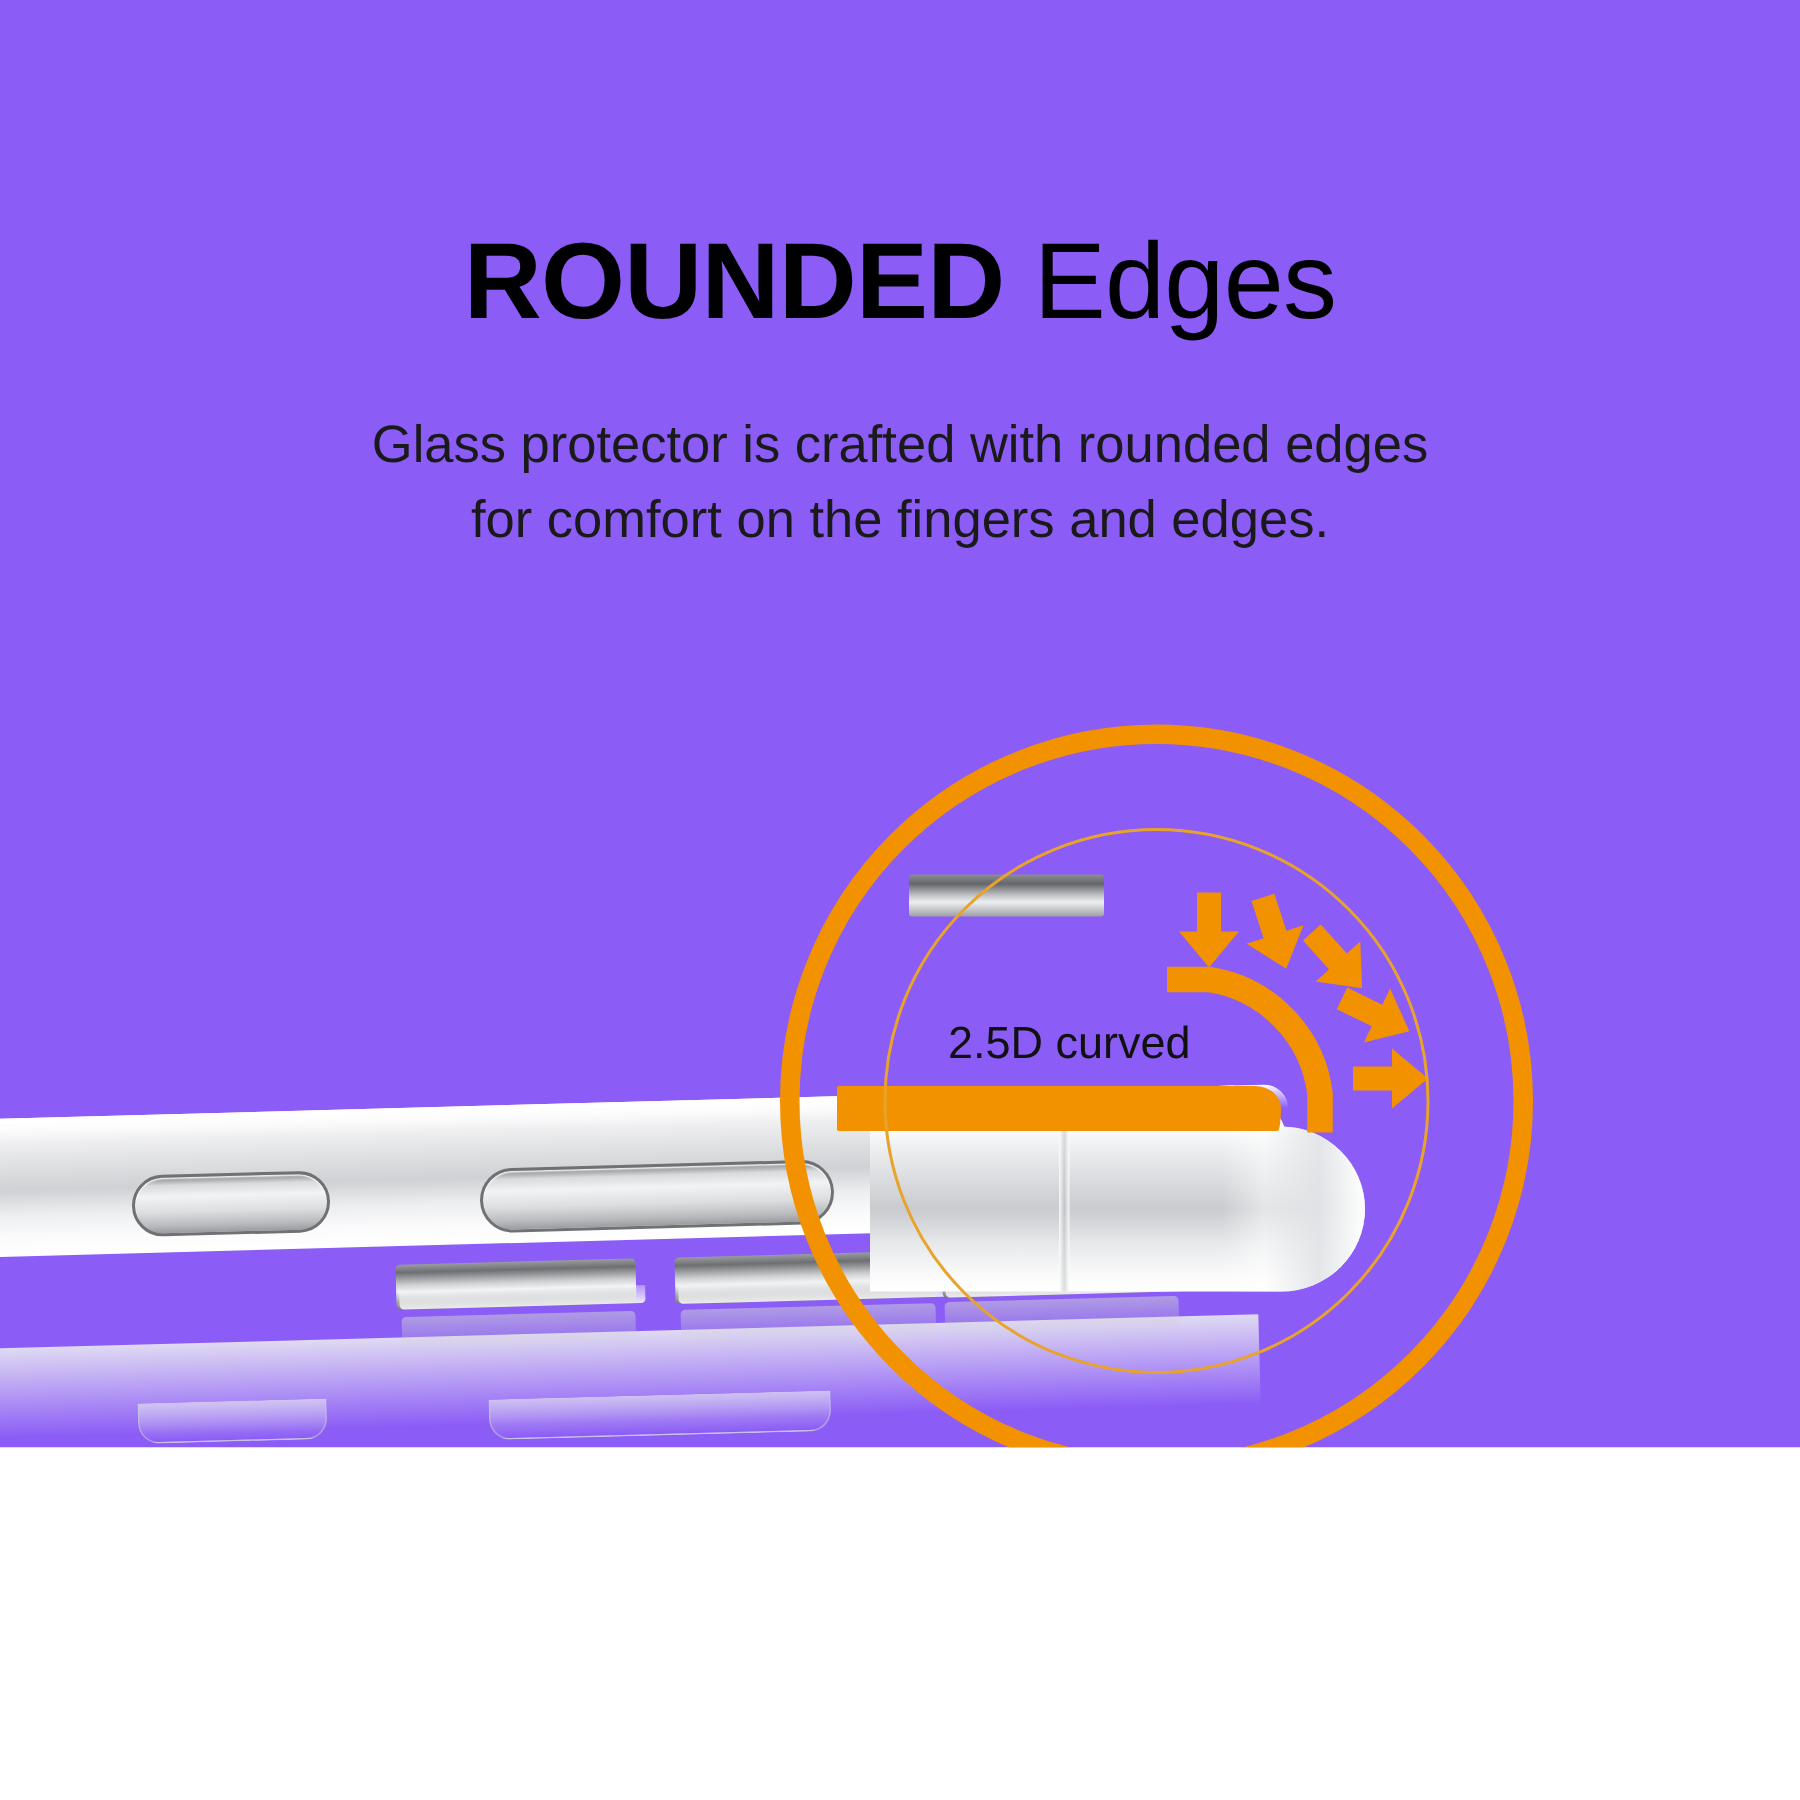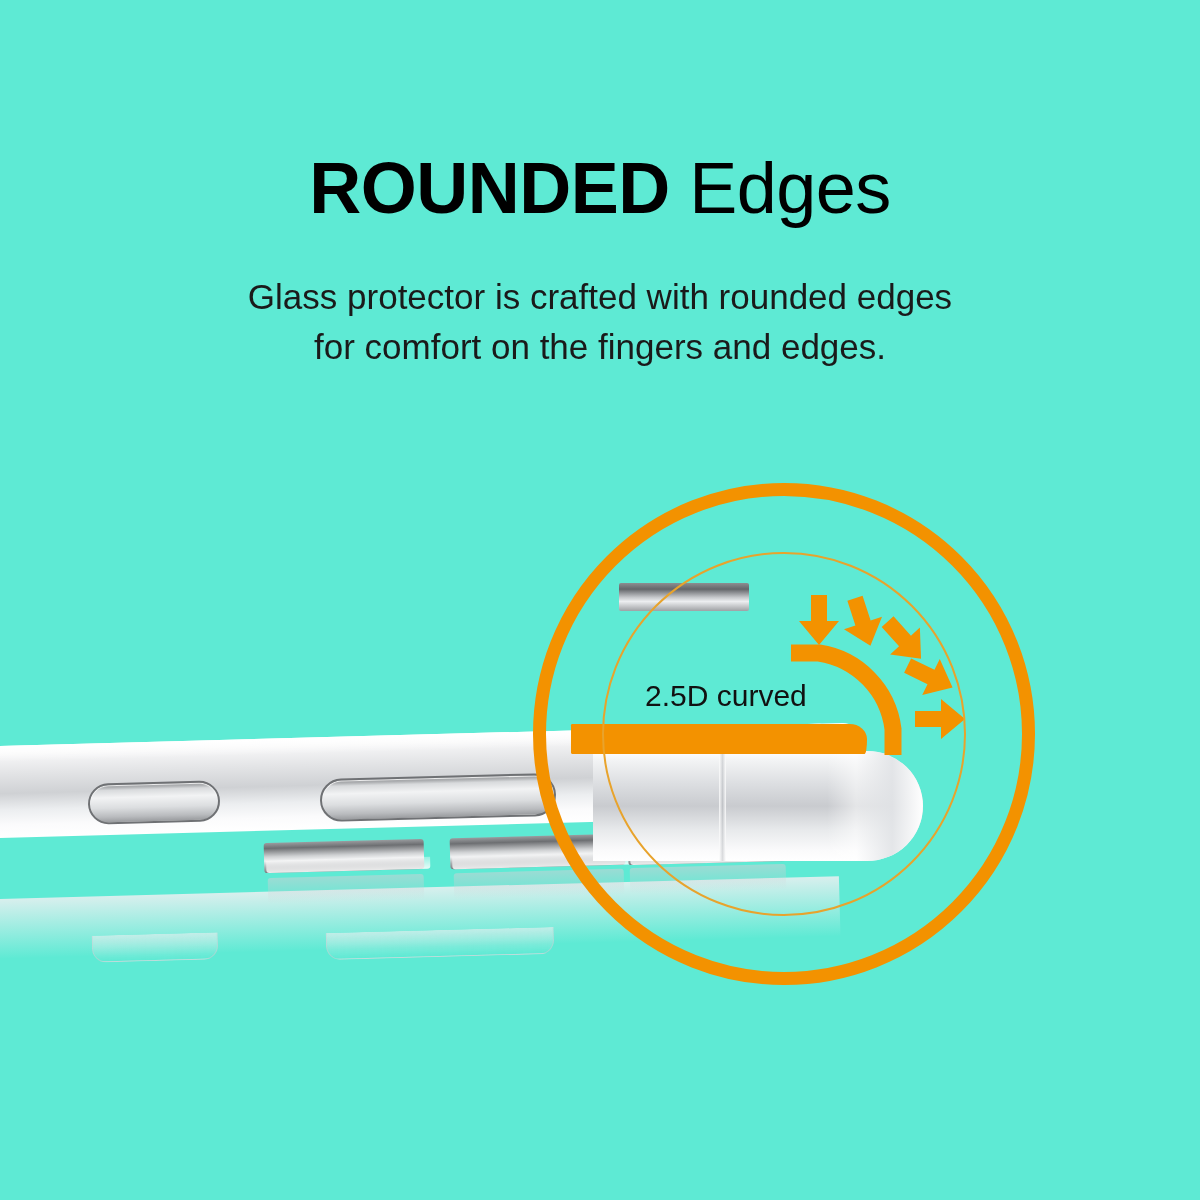--- a/index.html
+++ b/index.html
@@ -8,22 +8,22 @@
     padding: 0;
     background: #ffffff;
   }
   body {
     font-family: "Liberation Sans", sans-serif;
     -webkit-font-smoothing: antialiased;
   }
   #stage {
     position: relative;
     width: 1200px;
-    height: 1200px;
-    background: #5eead4;
+    height: 965px;
+    background: #8b5cf6;
     overflow: hidden;
   }
 
   
   .headline {
     position: absolute;
     left: 0;
     top: 150px;
     width: 1200px;
     text-align: center;
@@ -167,21 +167,21 @@
     width: 880px;
     height: 60px;
     background: linear-gradient(to bottom, rgba(238,240,242,0.85), rgba(255,255,255,0));
     transform: rotate(-1.55deg);
     transform-origin: left center;
   }
 
   
   .magnifier {
     position: absolute;
-    left: 533px;
+    left: 520px;
     top: 483px;
     width: 502px;
     height: 502px;
   }
   .ring-outer {
     position: absolute;
     left: 0; top: 0;
     width: 100%; height: 100%;
     border: 13px solid #F39200;
     border-radius: 50%;

